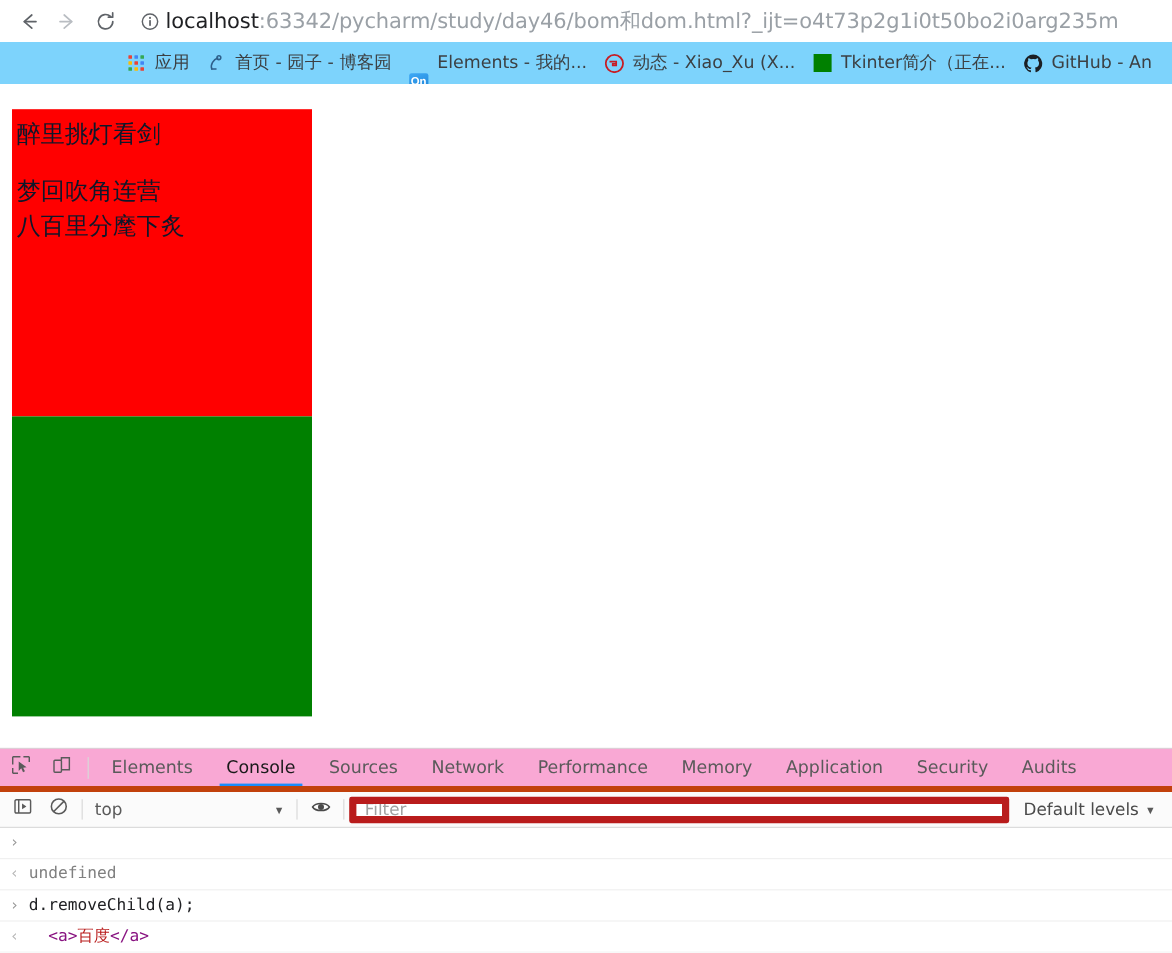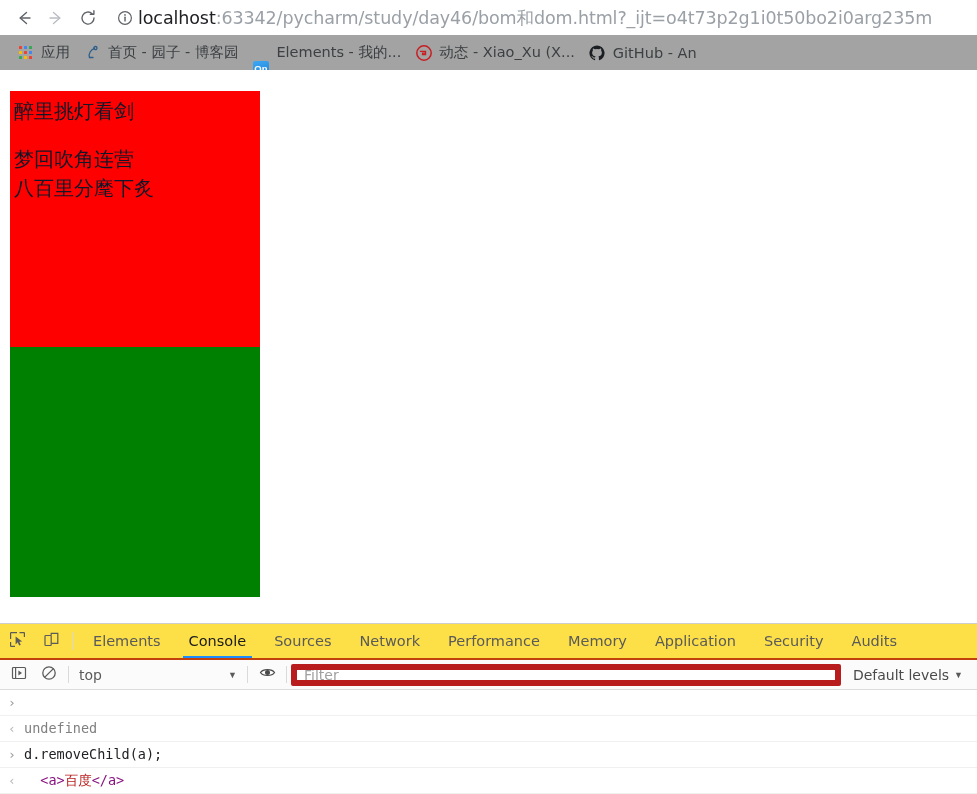--- a/index.html
+++ b/index.html
@@ -53,23 +53,24 @@
     letter-spacing:-0.1px;
   }
   .url-text .host { color:#202124; }
 
   
   .bookmarks-bar {
     height:35px;
     display:flex;
     align-items:center;
     padding:0 10px;
-    background:#a3a3a3;
+    background:#7dd3fc;
     overflow:hidden;
     white-space:nowrap;
+    justify-content:flex-end;
   }
   .bm {
     display:flex;
     align-items:center;
     height:26px;
     padding:0 7px;
     border-radius:3px;
     flex:0 0 auto;
     cursor:default;
   }
@@ -133,22 +134,22 @@
     border-top:1px solid #cdcdcd;
     background:#ffffff;
     height:171px;
     display:flex;
     flex-direction:column;
   }
   .dt-tabbar {
     height:36px;
     display:flex;
     align-items:stretch;
-    border-bottom:2px solid #c2410c;
-    background:#fde047;
+    border-bottom:5px solid #c2410c;
+    background:#f9a8d4;
     flex:0 0 auto;
   }
   .dt-iconbtn {
     width:34px;
     display:flex; align-items:center; justify-content:center;
     flex:0 0 auto;
   }
   .dt-sep {
     width:1px; height:18px;
     background:#d8d8d8;
@@ -340,20 +341,26 @@
     <div class="bm">
       <span class="bm-ico">
         <svg width="16" height="16" viewBox="0 0 16 16" aria-hidden="true">
           <circle cx="8" cy="8" r="7.2" fill="none" stroke="#c71d23" stroke-width="1.5"></circle>
           <path d="M4.6 6.4 L9.5 6.4 M9.5 6.4 L9.5 9.6 M9.5 9.6 L6.6 9.6 M6.6 9.6 L6.6 8.1 L8.1 8.1" fill="none" stroke="#c71d23" stroke-width="1.4" stroke-linecap="square"></path>
         </svg>
       </span>
       <span class="bm-label">动态 - Xiao_Xu (X...</span>
     </div>
 
+    <div class="bm">
+      <span class="bm-ico">
+        <span class="favicon-green"></span>
+      </span>
+      <span class="bm-label">Tkinter简介（正在...</span>
+    </div>
 
     <div class="bm">
       <span class="bm-ico">
         <svg width="16" height="16" viewBox="0 0 16 16" aria-hidden="true">
           <path fill="#1b1f23" d="M8 0.4a7.6 7.6 0 0 0-2.4 14.8c.38.07.52-.16.52-.36v-1.3c-2.12.46-2.56-1.02-2.56-1.02-.35-.88-.85-1.12-.85-1.12-.69-.47.05-.46.05-.46.77.05 1.17.79 1.17.79.68 1.16 1.78.83 2.22.63.07-.49.27-.83.48-1.02-1.69-.19-3.47-.85-3.47-3.76 0-.83.3-1.51.78-2.04-.08-.19-.34-.96.07-2 0 0 .64-.2 2.09.78a7.3 7.3 0 0 1 3.8 0c1.45-.98 2.09-.78 2.09-.78.41 1.04.15 1.81.08 2 .49.53.78 1.21.78 2.04 0 2.92-1.78 3.56-3.48 3.75.28.24.52.7.52 1.41v2.09c0 .2.14.44.53.36A7.6 7.6 0 0 0 8 .4z"></path>
         </svg>
       </span>
       <span class="bm-label">GitHub - An</span>
     </div>
 

